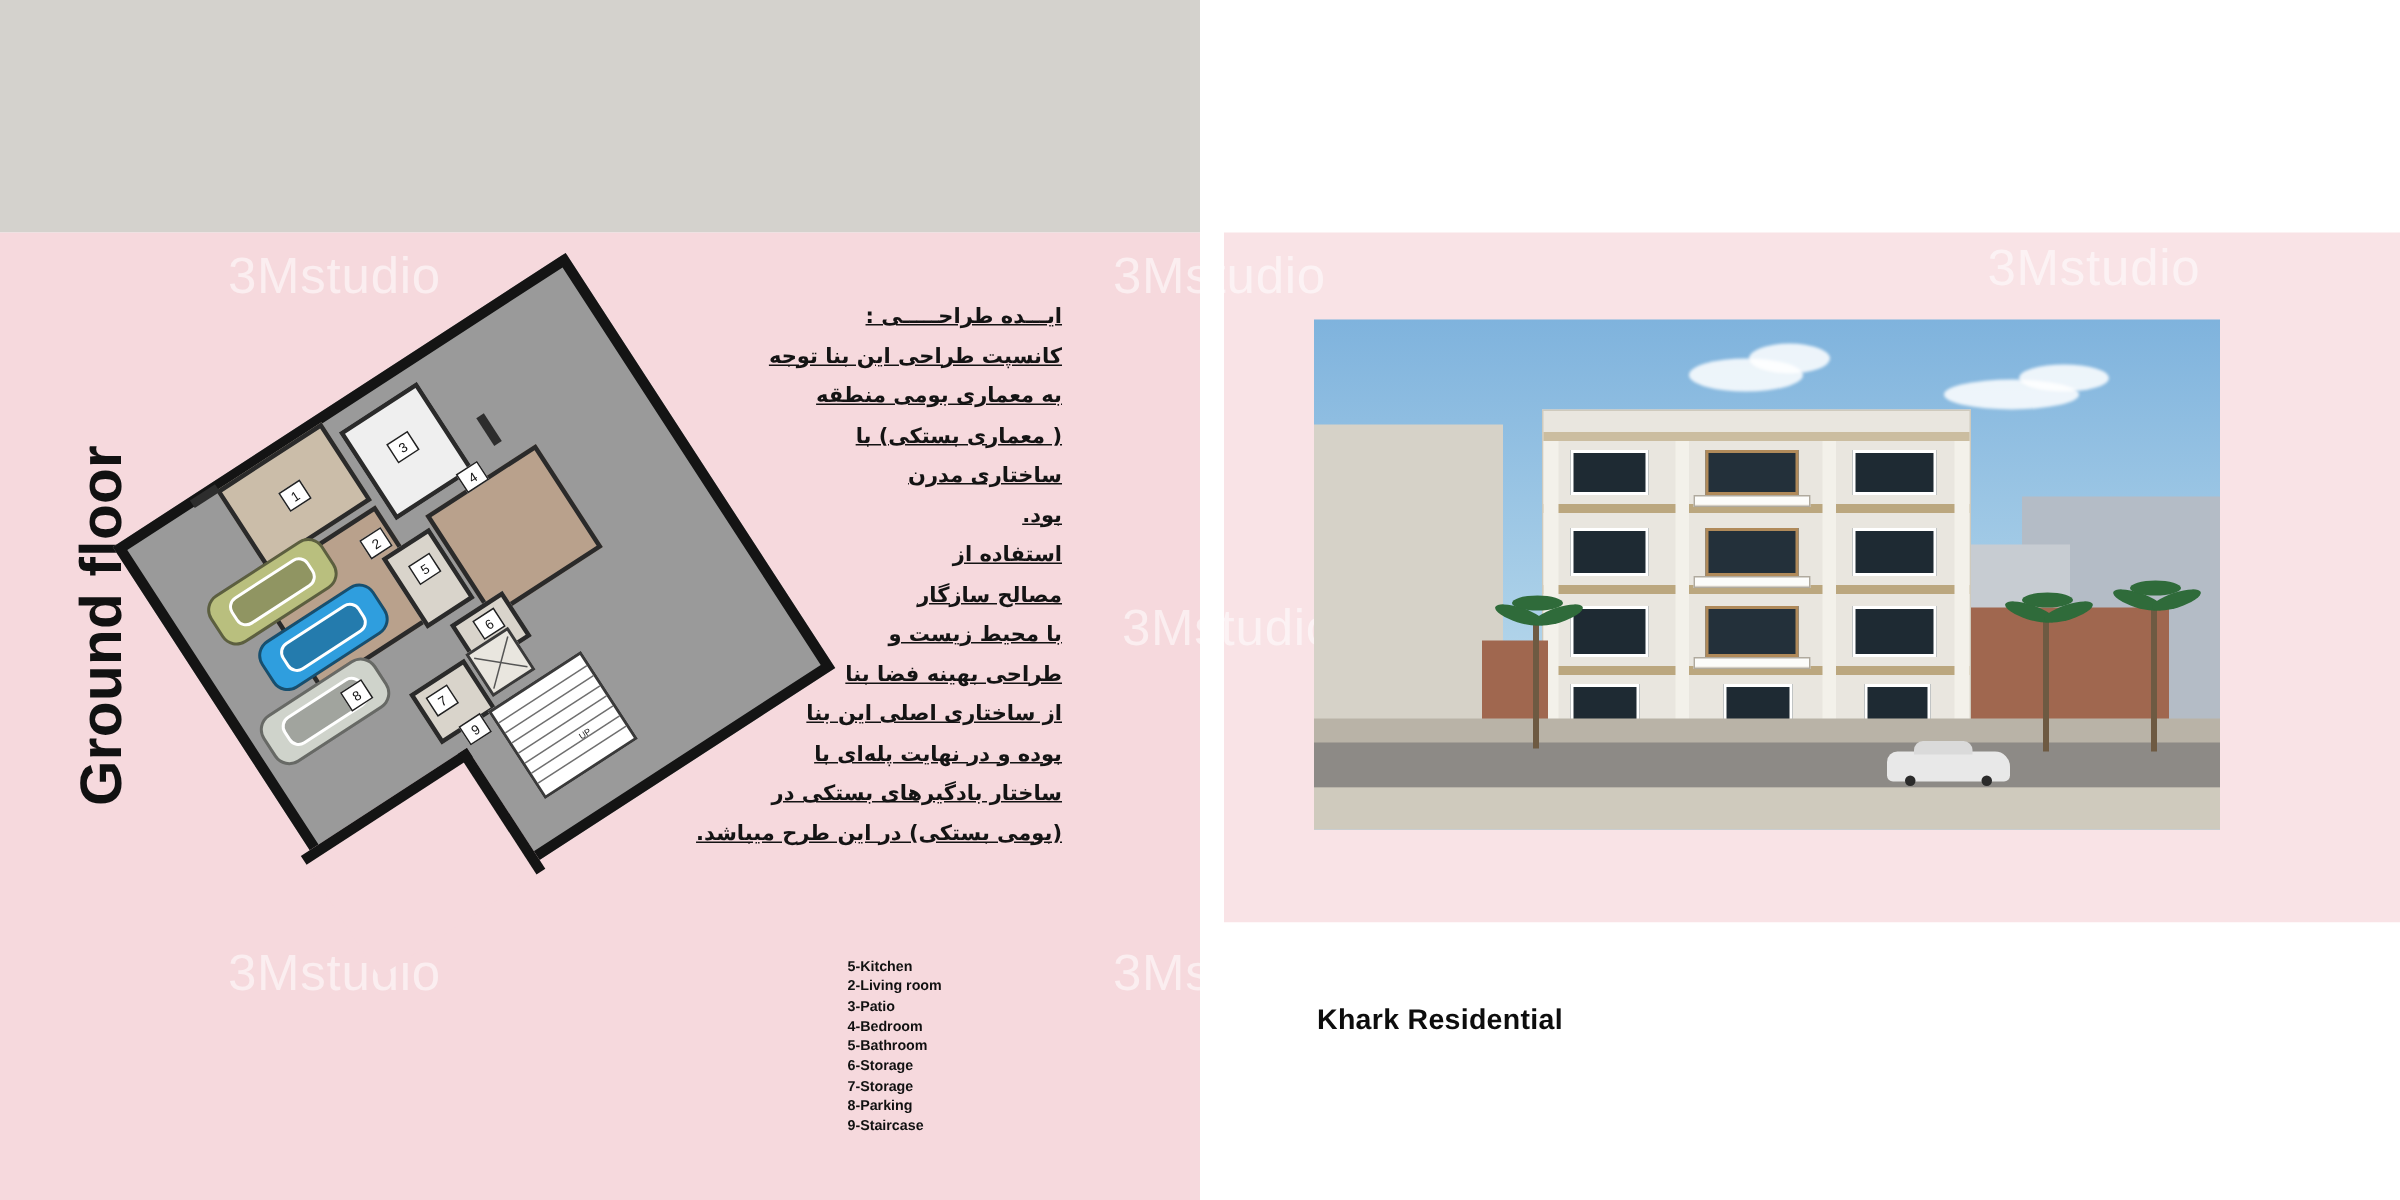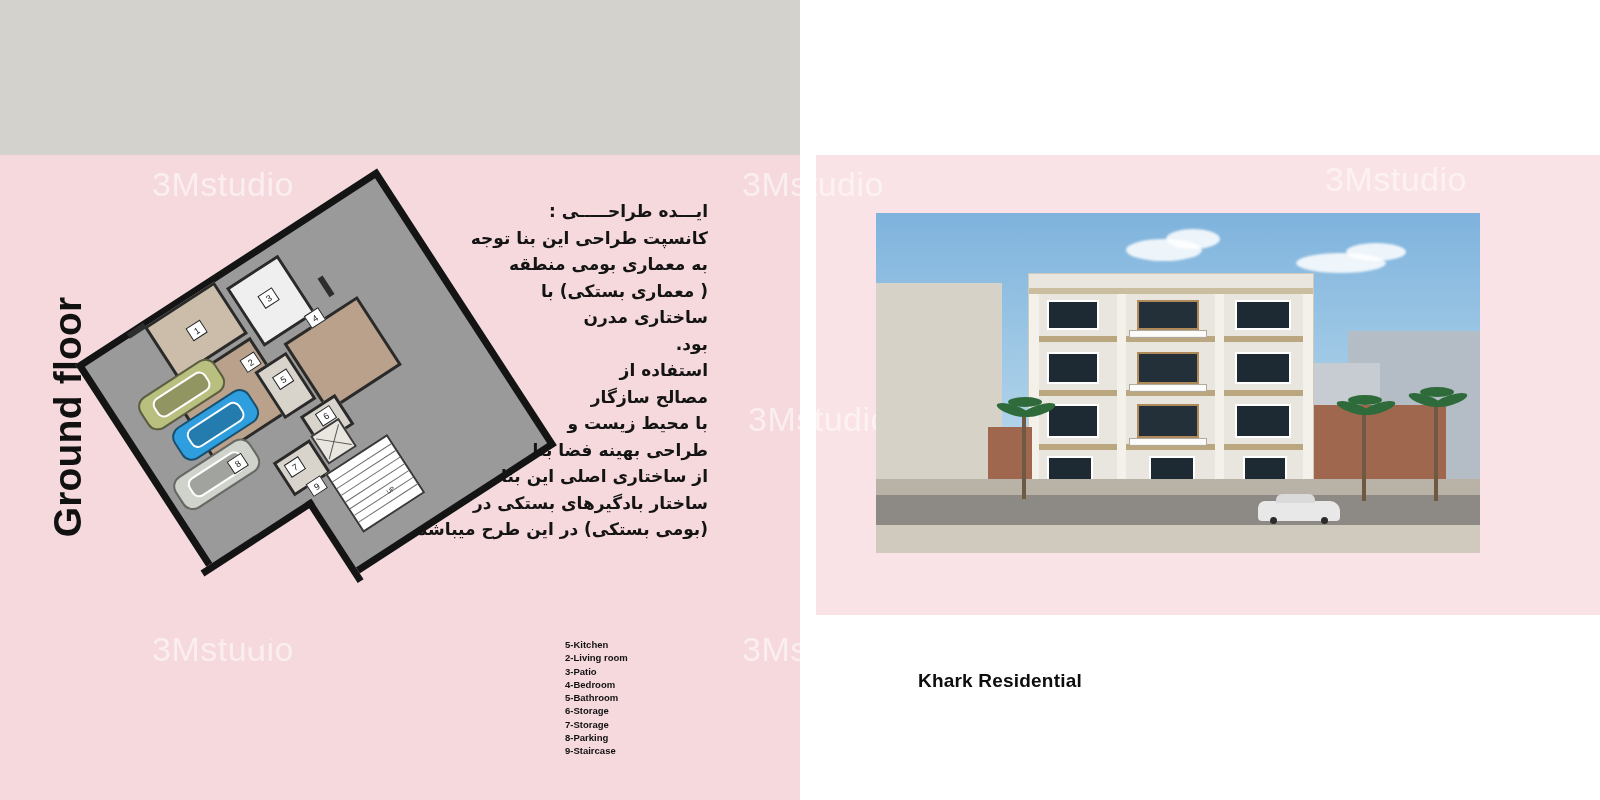--- a/index.html
+++ b/index.html
@@ -193,24 +193,25 @@
 
   
   .desc {
     position: absolute;
     left: 400px;
     top: 198px;
     width: 308px;
     direction: rtl;
     text-align: right;
     font-family: "DejaVu Sans", sans-serif;
-    font-size: 17px;
+    font-size: 14px;
     line-height: 26.5px;
     color: #141414;
     font-weight: 600;
+    text-decoration: underline;
   }
 
   
   .legend {
     position: absolute;
     left: 565px;
     top: 638px;
     font-size: 9.5px;
     line-height: 13.3px;
     color: #111;
@@ -341,21 +342,20 @@
   }
 
   .project-title {
     position: absolute;
     left: 878px;
     top: 670px;
     font-size: 19px;
     font-weight: 700;
     color: #0d0d0d;
     letter-spacing: 0.2px;
-    margin-left: 40px;
   }
 </style>
 </head>
 <body>
 
 <div class="page">
 
   <div class="bg-gray-top"></div>
   <div class="bg-pink-left"></div>
   <div class="bg-white-gutter"></div>
@@ -430,20 +430,21 @@
     <div>کانسپت طراحی این بنا توجه</div>
     <div>به معماری بومی منطقه</div>
     <div>( معماری بستکی) با</div>
     <div>ساختاری مدرن</div>
     <div>بود.</div>
     <div>استفاده از</div>
     <div>مصالح سازگار</div>
     <div>با محیط زیست و</div>
     <div>طراحی بهینه فضا بنا</div>
     <div>از ساختاری اصلی این بنا</div>
+    <div>بوده و در نهایت پله‌ای با</div>
     <div>ساختار بادگیرهای بستکی در</div>
     <div>(بومی بستکی) در این طرح میباشد.</div>
   </div>
 
   <div class="legend">
     <div>5-Kitchen</div>
     <div>2-Living room</div>
     <div>3-Patio</div>
     <div>4-Bedroom</div>
     <div>5-Bathroom</div>

